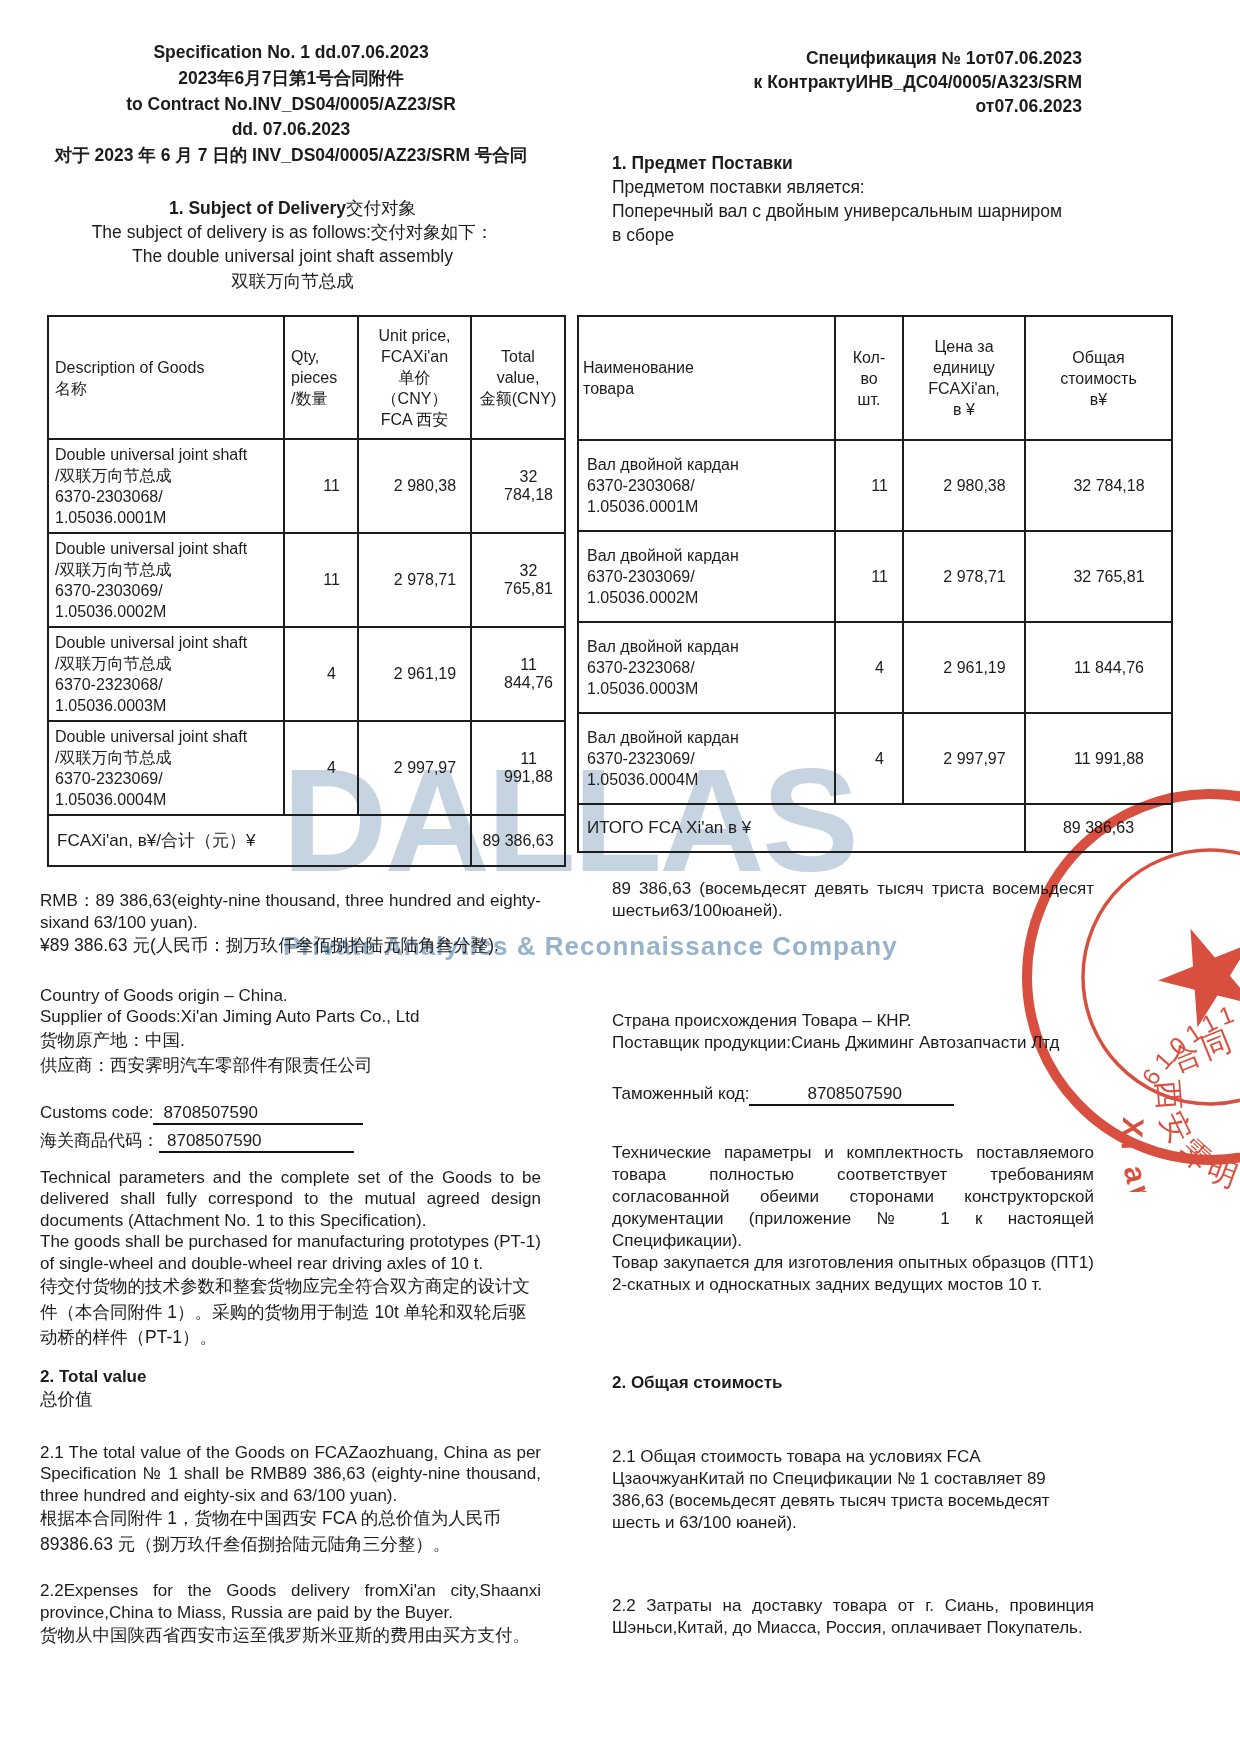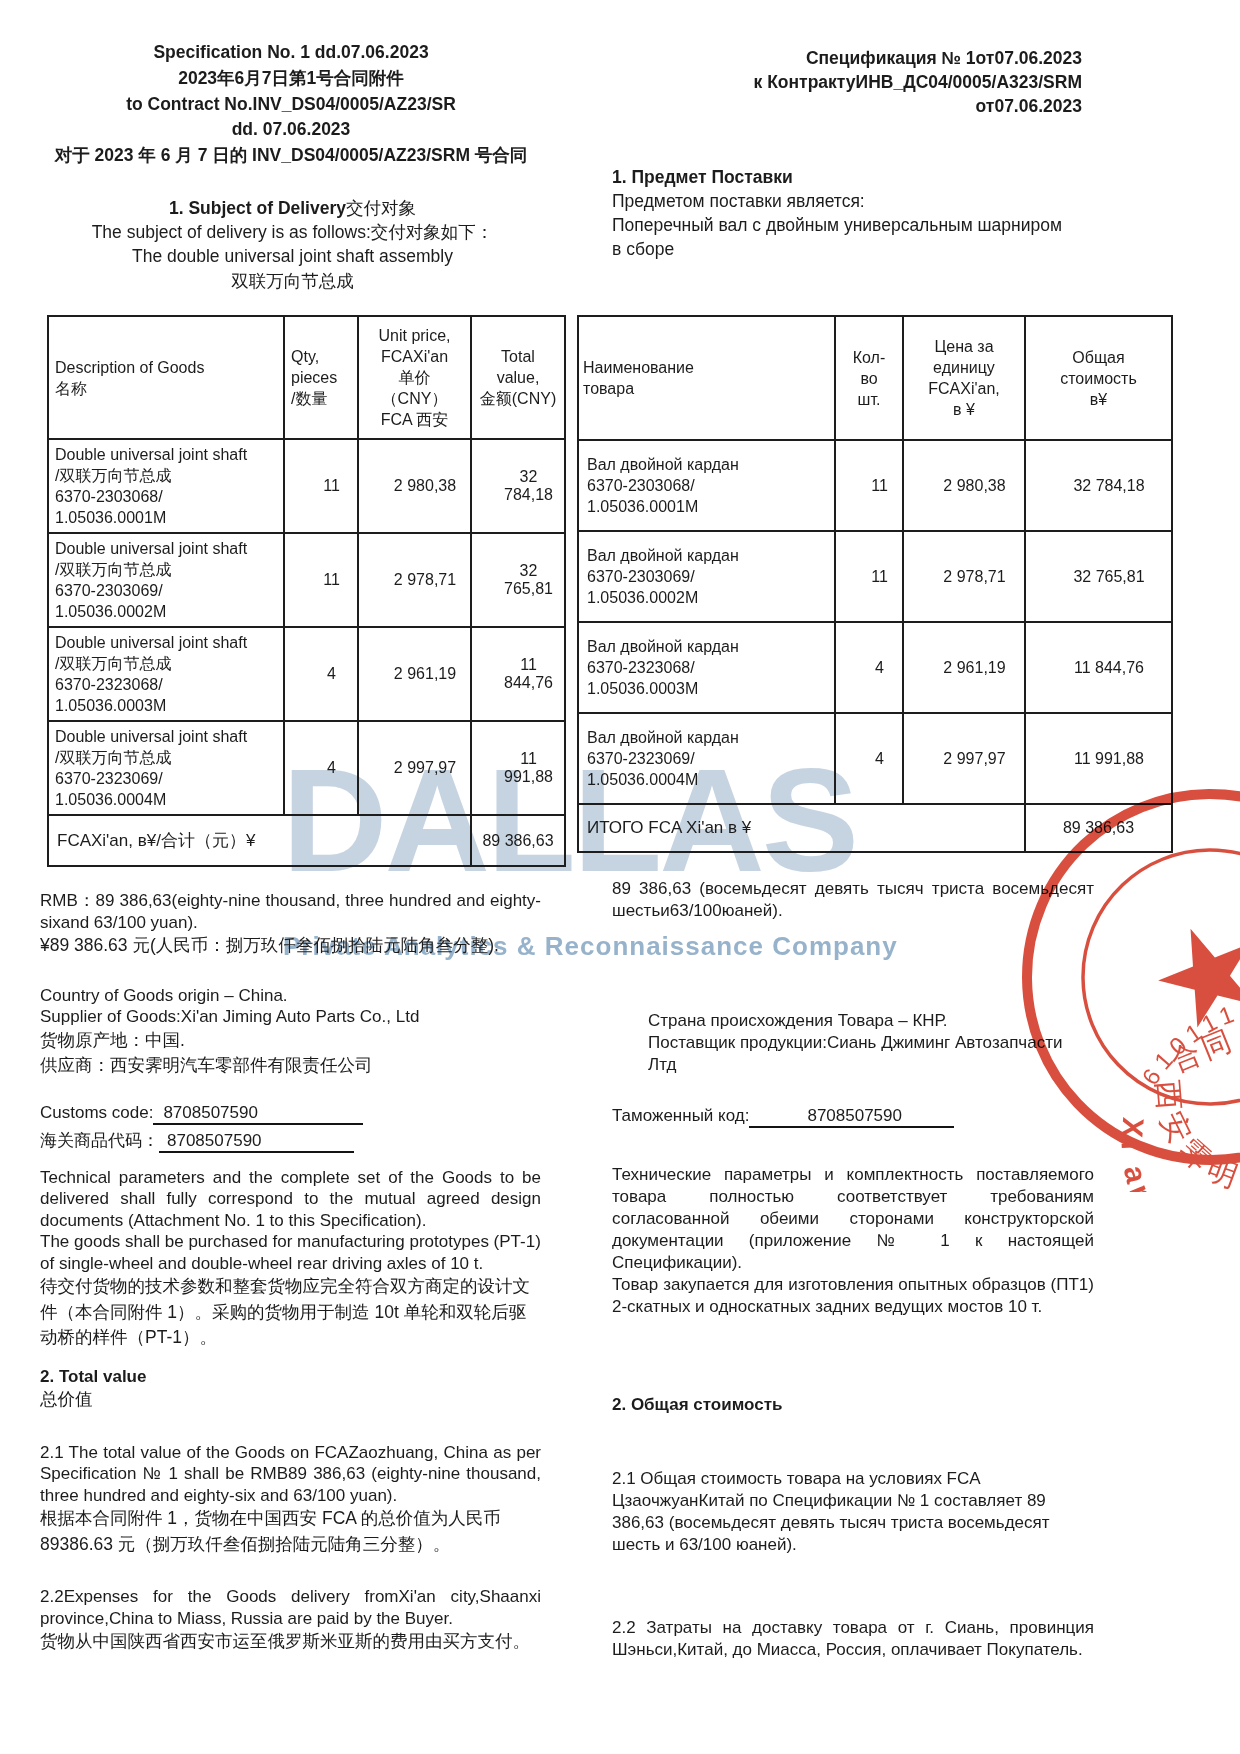--- a/index.html
+++ b/index.html
@@ -10,21 +10,21 @@
              letter-spacing:-3px; line-height:1; color:rgba(152,175,200,0.55); z-index:1; white-space:nowrap;}
   .wm-tag {position:absolute; left:283px; top:931px; font-size:26px; font-weight:bold;
            letter-spacing:1px; color:rgba(125,160,190,0.8); z-index:1; white-space:nowrap;}
   
   .hdr-left {position:absolute; left:40px; top:40px; width:502px; text-align:center;
              font-weight:bold; font-size:17.5px; line-height:25px; z-index:2;}
   .hdr-right {position:absolute; left:612px; top:46px; width:470px; text-align:right;
               font-weight:bold; font-size:17.5px; line-height:24px; z-index:2;}
   
   .sec1-left {position:absolute; left:40px; top:196px; width:505px; font-size:17.5px; line-height:24px; z-index:2;text-align:center;}
-  .sec1-right {position:absolute; left:612px; top:165px; width:462px; font-size:17.5px; line-height:24px; z-index:2;}
+  .sec1-right {position:absolute; left:612px; top:151px; width:462px; font-size:17.5px; line-height:24px; z-index:2;}
   .bold {font-weight:bold;}
   .zh-line {line-height:27px;}
   
   table {border-collapse:collapse; table-layout:fixed; position:absolute; z-index:2; background:transparent;}
   .tbl-left {left:47px; top:315px; width:517px;}
   .tbl-right {left:577px; top:315px; width:594px;}
   th, td {border:2px solid #1d1d1d; font-weight:normal; font-size:16px; vertical-align:middle;
           padding:4px 6px; background:transparent;}
   .tbl-left th {line-height:21px; padding:8px 6px;}
   .tbl-right th {line-height:21px; padding:19px 4px;}
@@ -260,35 +260,35 @@
       <div class="just">Technical parameters and the complete set of the Goods to be delivered shall fully correspond to the mutual agreed design documents (Attachment No. 1 to this Specification).</div>
       <div>The goods shall be purchased for manufacturing prototypes (PT-1) of single-wheel and double-wheel rear driving axles of 10 t.</div>
       <div class="zhp">待交付货物的技术参数和整套货物应完全符合双方商定的设计文件（本合同附件 1）。采购的货物用于制造 10t 单轮和双轮后驱动桥的样件（PT-1）。</div>
     </div>
 
     <div style="margin-bottom:29px;">
       <div class="bold">2. Total value</div>
       <div class="zhp">总价值</div>
     </div>
 
-    <div style="margin-bottom:29px;">
+    <div style="margin-bottom:23px;">
       <div class="just">2.1 The total value of the Goods on FCAZaozhuang, China as per Specification № 1 shall be RMB89 386,63 (eighty-nine thousand, three hundred and eighty-six and 63/100 yuan).</div>
       <div class="zhp">根据本合同附件 1，货物在中国西安 FCA 的总价值为人民币 89386.63 元（捌万玖仟叁佰捌拾陆元陆角三分整）。</div>
     </div>
 
     <div>
       <div class="just">2.2Expenses for the Goods delivery fromXi'an city,Shaanxi province,China to Miass, Russia are paid by the Buyer.</div>
       <div class="zhp">货物从中国陕西省西安市运至俄罗斯米亚斯的费用由买方支付。</div>
     </div>
   </div>
 
   <div class="col-right">
     <div class="just" style="margin-bottom:88px;">89 386,63 (восемьдесят девять тысяч триста восемьдесят шестьи63/100юаней).</div>
 
-    <div style="margin-bottom:26px;margin-left:36px;">
+    <div style="margin-bottom:26px;">
       <div>Страна происхождения Товара – КНР.</div>
       <div>Поставщик продукции:Сиань Джиминг Автозапчасти Лтд</div>
     </div>
 
     <div class="code-line" style="margin-bottom:34px;"><span>Таможенный код:</span><span class="uline pad-ru">8708507590</span></div>
 
     <div style="margin-bottom:76px;">
       <div class="just">Технические параметры и комплектность поставляемого товара полностью соответствует требованиям согласованной обеими сторонами конструкторской документации (приложение № 1 к настоящей Спецификации).</div>
       <div class="just">Товар закупается для изготовления опытных образцов (ПТ1) 2-скатных и односкатных задних ведущих мостов 10 т.</div>
     </div>

